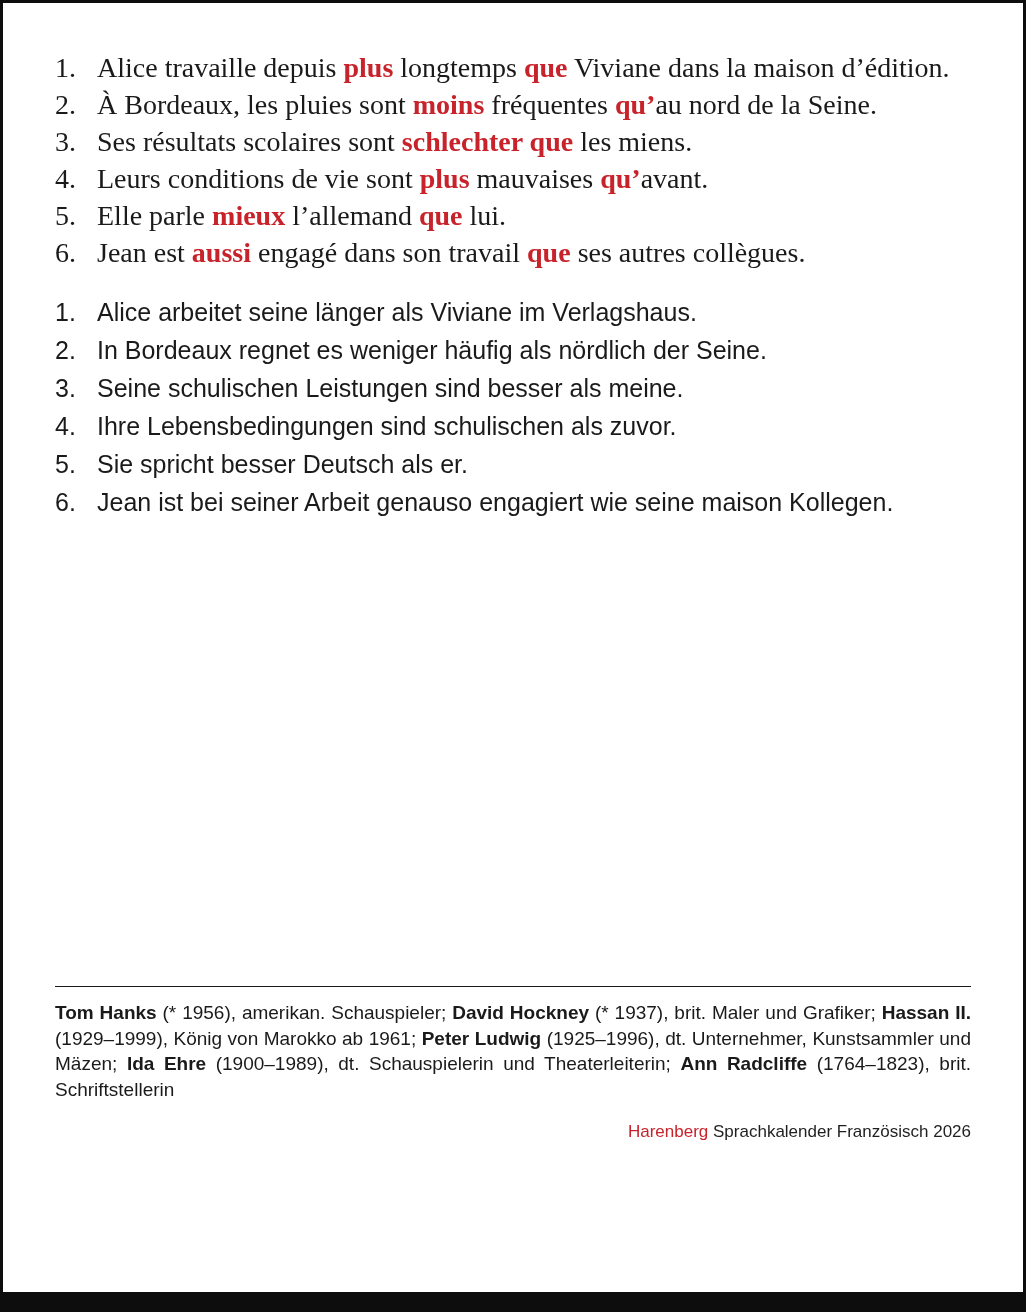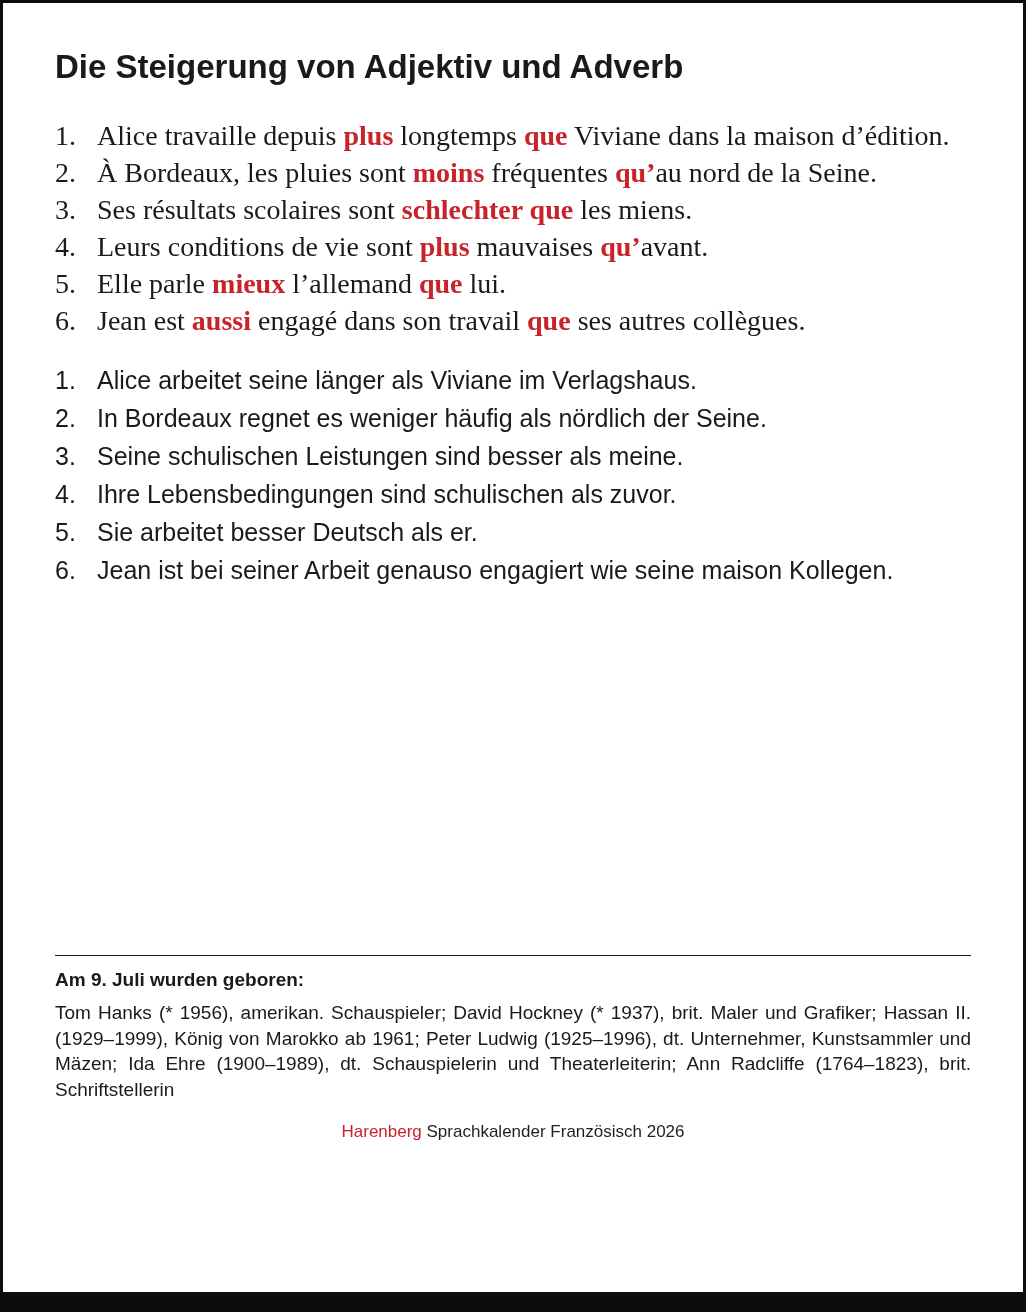--- a/index.html
+++ b/index.html
@@ -64,36 +64,35 @@
   .divider {
     border-top: 1.5px solid #1a1a1a;
     margin-bottom: 13px;
   }
   .bd-heading { font-size: 19px; font-weight: 700; margin-bottom: 9px; }
   .bd-text {
     font-size: 19px;
     line-height: 25.5px;
     text-align: justify;
   }
-  .bd-text strong { font-weight: 400; }
+  .bd-text strong { font-weight: 700; }
 
   .imprint {
     margin-top: 20px;
-    text-align: center;
+    text-align: right;
     font-size: 17px;
     color: #1f1f1f;
   }
   .brand { color: var(--red); }
 </style>
 </head>
 <body>
 
 <div class="page">
 
-  <h1 class="title">Die Steigerung von Adjektiv und Adverb</h1>
 
 
   <div class="list french">
       <div class="row">
         <span class="num">1.</span>
         <span class="txt">Alice travaille depuis <strong class="hl">plus</strong> longtemps <strong class="hl">que</strong> Viviane dans la maison d’édition.</span>
       </div>
       <div class="row">
         <span class="num">2.</span>
         <span class="txt">À Bordeaux, les pluies sont <strong class="hl">moins</strong> fréquentes <strong class="hl">qu’</strong>au nord de la Seine.</span>
@@ -128,28 +127,27 @@
       <div class="row">
         <span class="num">3.</span>
         <span class="txt">Seine schulischen Leistungen sind besser als meine.</span>
       </div>
       <div class="row">
         <span class="num">4.</span>
         <span class="txt">Ihre Lebensbedingungen sind schulischen als zuvor.</span>
       </div>
       <div class="row">
         <span class="num">5.</span>
-        <span class="txt">Sie arbeitet besser Deutsch als er.</span>
+        <span class="txt">Sie spricht besser Deutsch als er.</span>
       </div>
       <div class="row">
         <span class="num">6.</span>
         <span class="txt">Jean ist bei seiner Arbeit genauso engagiert wie seine maison Kollegen.</span>
       </div>
     </div>
 
   <div class="bottom">
     <div class="divider"></div>
-    <h2 class="bd-heading">Am 9. Juli wurden geboren:</h2>
     <p class="bd-text"><strong>Tom Hanks</strong> (* 1956), amerikan. Schauspieler; <strong>David Hockney</strong> (* 1937), brit. Maler und Grafiker; <strong>Hassan II.</strong> (1929–1999), König von Marokko ab 1961; <strong>Peter Ludwig</strong> (1925–1996), dt. Unternehmer, Kunstsammler und Mäzen; <strong>Ida Ehre</strong> (1900–1989), dt. Schauspielerin und Theaterleiterin; <strong>Ann Radcliffe</strong> (1764–1823), brit. Schriftstellerin</p>
     <p class="imprint"><span class="brand">Harenberg</span><span> Sprachkalender Französisch 2026</span></p>
   </div>
 
 </div>
 
 </body></html>

